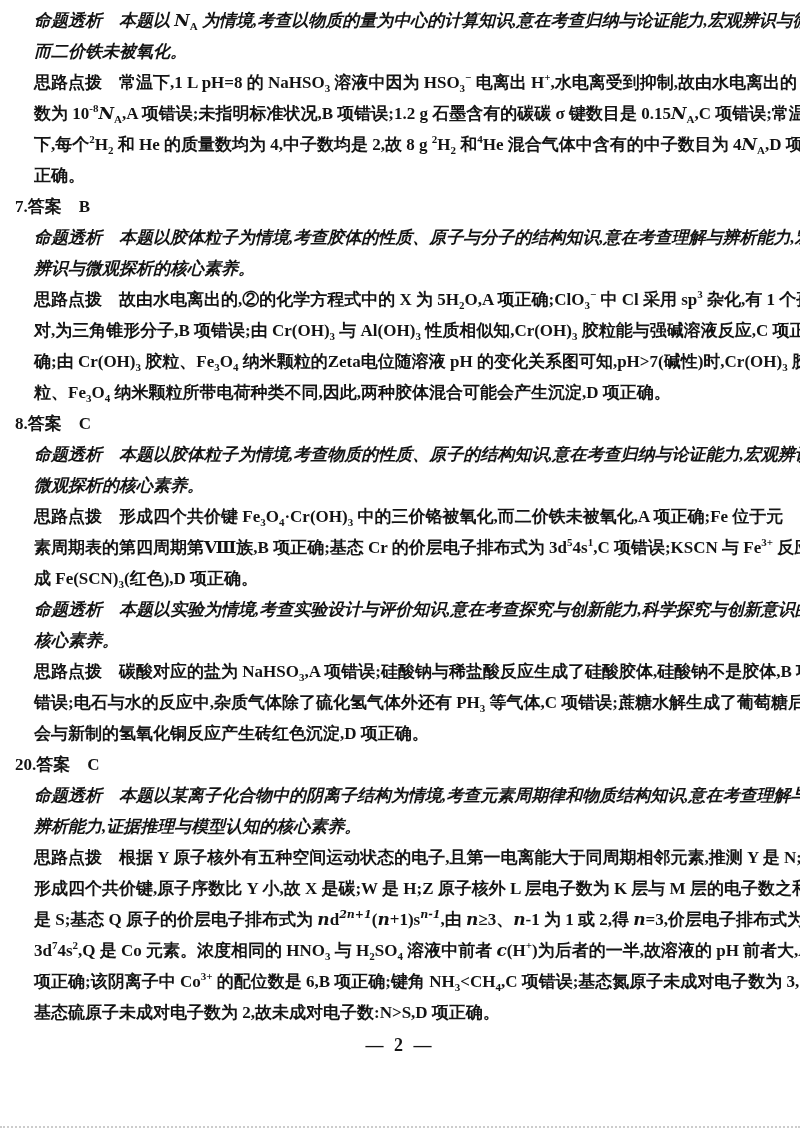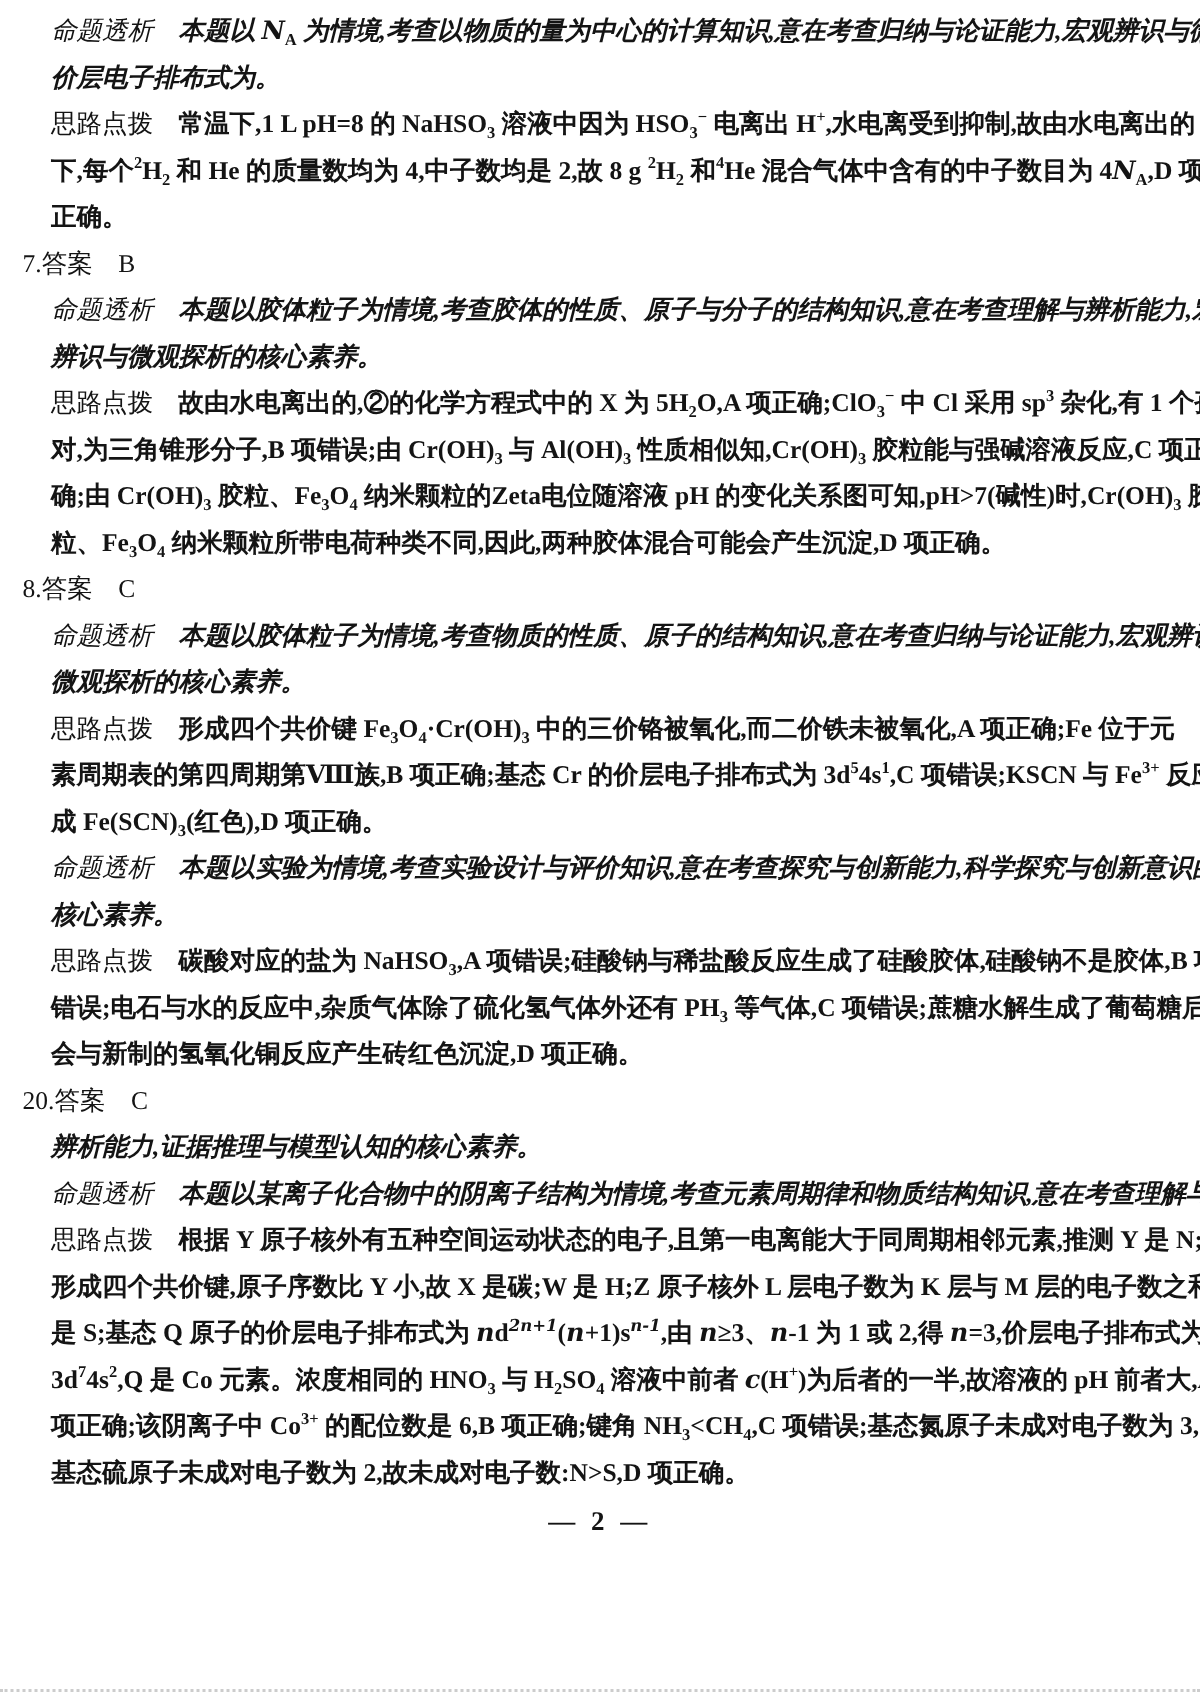--- a/index.html
+++ b/index.html
@@ -19,21 +19,21 @@
   .line {
     font-size: 17px;
     line-height: 31px;
     height: 31px;
     white-space: nowrap;
   }
   .line.para { margin-left: 34px; }
   .line.num  { margin-left: 15px; }
   .sg { font-weight: bold; font-style: normal; }
   .sg.i { font-style: italic; font-weight: bold; }
-  .sg.b { font-weight: normal; }
+  .sg.b { font-weight: bold; }
   .sg.v { font-style: italic; font-family: "DejaVu Serif", "Liberation Serif", serif; }
   .sg.sub { font-size: 11px; vertical-align: -4px; line-height: 0; }
   .sg.sup { font-size: 11px; vertical-align: 7px; line-height: 0; }
   .pagenum {
     margin-top: 7px;
     text-align: center;
     font-weight: bold;
     font-size: 18px;
     letter-spacing: 3px;
   }
@@ -44,22 +44,23 @@
     bottom: 3px;
     border-top: 2px dotted #cccccc;
   }
 </style>
 </head>
 <body>
 
 <div class="doc">
   <div>
       <div class="line para"><span class="sg b i">命题透析　</span><span class="sg i">本题以 </span><span class="sg v">N</span><span class="sg sub">A</span><span class="sg i"> 为情境,考查以物质的量为中心的计算知识,意在考查归纳与论证能力,宏观辨识与微</span></div>
-      <div class="line para"><span class="sg i">价层电子排布式为。</span></div>
+      <div class="line para"><span class="sg i">而二价铁未被氧化。</span></div>
       <div class="line para"><span class="sg b">思路点拨　</span><span class="sg t">常温下,1 L pH=8 的 NaHSO</span><span class="sg sub">3</span><span class="sg t"> 溶液中因为 HSO</span><span class="sg sub">3</span><span class="sg sup">−</span><span class="sg t"> 电离出 H</span><span class="sg sup">+</span><span class="sg t">,水电离受到抑制,故由水电离出的 H</span></div>
+      <div class="line para"><span class="sg t">数为 10</span><span class="sg sup">-8</span><span class="sg v">N</span><span class="sg sub">A</span><span class="sg t">,A 项错误;未指明标准状况,B 项错误;1.2 g 石墨含有的碳碳 σ 键数目是 0.15</span><span class="sg v">N</span><span class="sg sub">A</span><span class="sg t">,C 项错误;常温</span></div>
       <div class="line para"><span class="sg t">下,每个</span><span class="sg sup">2</span><span class="sg t">H</span><span class="sg sub">2</span><span class="sg t"> 和 He 的质量数均为 4,中子数均是 2,故 8 g </span><span class="sg sup">2</span><span class="sg t">H</span><span class="sg sub">2</span><span class="sg t"> 和</span><span class="sg sup">4</span><span class="sg t">He 混合气体中含有的中子数目为 4</span><span class="sg v">N</span><span class="sg sub">A</span><span class="sg t">,D 项</span></div>
       <div class="line para"><span class="sg t">正确。</span></div>
       <div class="line num"><span class="sg b">7.答案　B</span></div>
       <div class="line para"><span class="sg b i">命题透析　</span><span class="sg i">本题以胶体粒子为情境,考查胶体的性质、原子与分子的结构知识,意在考查理解与辨析能力,宏观</span></div>
       <div class="line para"><span class="sg i">辨识与微观探析的核心素养。</span></div>
       <div class="line para"><span class="sg b">思路点拨　</span><span class="sg t">故由水电离出的,②的化学方程式中的 X 为 5H</span><span class="sg sub">2</span><span class="sg t">O,A 项正确;ClO</span><span class="sg sub">3</span><span class="sg sup">−</span><span class="sg t"> 中 Cl 采用 sp</span><span class="sg sup">3</span><span class="sg t"> 杂化,有 1 个孤电子</span></div>
       <div class="line para"><span class="sg t">对,为三角锥形分子,B 项错误;由 Cr(OH)</span><span class="sg sub">3</span><span class="sg t"> 与 Al(OH)</span><span class="sg sub">3</span><span class="sg t"> 性质相似知,Cr(OH)</span><span class="sg sub">3</span><span class="sg t"> 胶粒能与强碱溶液反应,C 项正</span></div>
       <div class="line para"><span class="sg t">确;由 Cr(OH)</span><span class="sg sub">3</span><span class="sg t"> 胶粒、Fe</span><span class="sg sub">3</span><span class="sg t">O</span><span class="sg sub">4</span><span class="sg t"> 纳米颗粒的Zeta电位随溶液 pH 的变化关系图可知,pH&gt;7(碱性)时,Cr(OH)</span><span class="sg sub">3</span><span class="sg t"> 胶</span></div>
       <div class="line para"><span class="sg t">粒、Fe</span><span class="sg sub">3</span><span class="sg t">O</span><span class="sg sub">4</span><span class="sg t"> 纳米颗粒所带电荷种类不同,因此,两种胶体混合可能会产生沉淀,D 项正确。</span></div>
       <div class="line num"><span class="sg b">8.答案　C</span></div>
@@ -67,22 +68,22 @@
       <div class="line para"><span class="sg i">微观探析的核心素养。</span></div>
       <div class="line para"><span class="sg b">思路点拨　</span><span class="sg t">形成四个共价键 Fe</span><span class="sg sub">3</span><span class="sg t">O</span><span class="sg sub">4</span><span class="sg t">·Cr(OH)</span><span class="sg sub">3</span><span class="sg t"> 中的三价铬被氧化,而二价铁未被氧化,A 项正确;Fe 位于元</span></div>
       <div class="line para"><span class="sg t">素周期表的第四周期第Ⅷ族,B 项正确;基态 Cr 的价层电子排布式为 3d</span><span class="sg sup">5</span><span class="sg t">4s</span><span class="sg sup">1</span><span class="sg t">,C 项错误;KSCN 与 Fe</span><span class="sg sup">3+</span><span class="sg t"> 反应会生</span></div>
       <div class="line para"><span class="sg t">成 Fe(SCN)</span><span class="sg sub">3</span><span class="sg t">(红色),D 项正确。</span></div>
       <div class="line para"><span class="sg b i">命题透析　</span><span class="sg i">本题以实验为情境,考查实验设计与评价知识,意在考查探究与创新能力,科学探究与创新意识的</span></div>
       <div class="line para"><span class="sg i">核心素养。</span></div>
       <div class="line para"><span class="sg b">思路点拨　</span><span class="sg t">碳酸对应的盐为 NaHSO</span><span class="sg sub">3</span><span class="sg t">,A 项错误;硅酸钠与稀盐酸反应生成了硅酸胶体,硅酸钠不是胶体,B 项</span></div>
       <div class="line para"><span class="sg t">错误;电石与水的反应中,杂质气体除了硫化氢气体外还有 PH</span><span class="sg sub">3</span><span class="sg t"> 等气体,C 项错误;蔗糖水解生成了葡萄糖后才</span></div>
       <div class="line para"><span class="sg t">会与新制的氢氧化铜反应产生砖红色沉淀,D 项正确。</span></div>
       <div class="line num"><span class="sg b">20.答案　C</span></div>
+      <div class="line para"><span class="sg b i">命题透析　</span><span class="sg i">本题以某离子化合物中的阴离子结构为情境,考查元素周期律和物质结构知识,意在考查理解与</span></div>
       <div class="line para"><span class="sg i">辨析能力,证据推理与模型认知的核心素养。</span></div>
-      <div class="line para"><span class="sg b i">命题透析　</span><span class="sg i">本题以某离子化合物中的阴离子结构为情境,考查元素周期律和物质结构知识,意在考查理解与</span></div>
       <div class="line para"><span class="sg b">思路点拨　</span><span class="sg t">根据 Y 原子核外有五种空间运动状态的电子,且第一电离能大于同周期相邻元素,推测 Y 是 N;X</span></div>
       <div class="line para"><span class="sg t">形成四个共价键,原子序数比 Y 小,故 X 是碳;W 是 H;Z 原子核外 L 层电子数为 K 层与 M 层的电子数之和,Z</span></div>
       <div class="line para"><span class="sg t">是 S;基态 Q 原子的价层电子排布式为 </span><span class="sg v">n</span><span class="sg t">d</span><span class="sg sup v">2n+1</span><span class="sg t">(</span><span class="sg v">n</span><span class="sg t">+1)s</span><span class="sg sup v">n-1</span><span class="sg t">,由 </span><span class="sg v">n</span><span class="sg t">≥3、</span><span class="sg v">n</span><span class="sg t">-1 为 1 或 2,得 </span><span class="sg v">n</span><span class="sg t">=3,价层电子排布式为</span></div>
       <div class="line para"><span class="sg t">3d</span><span class="sg sup">7</span><span class="sg t">4s</span><span class="sg sup">2</span><span class="sg t">,Q 是 Co 元素。浓度相同的 HNO</span><span class="sg sub">3</span><span class="sg t"> 与 H</span><span class="sg sub">2</span><span class="sg t">SO</span><span class="sg sub">4</span><span class="sg t"> 溶液中前者 </span><span class="sg v">c</span><span class="sg t">(H</span><span class="sg sup">+</span><span class="sg t">)为后者的一半,故溶液的 pH 前者大,A</span></div>
       <div class="line para"><span class="sg t">项正确;该阴离子中 Co</span><span class="sg sup">3+</span><span class="sg t"> 的配位数是 6,B 项正确;键角 NH</span><span class="sg sub">3</span><span class="sg t">&lt;CH</span><span class="sg sub">4</span><span class="sg t">,C 项错误;基态氮原子未成对电子数为 3,</span></div>
       <div class="line para"><span class="sg t">基态硫原子未成对电子数为 2,故未成对电子数:N&gt;S,D 项正确。</span></div>
     </div>
   <div class="pagenum">— 2 —</div>
 </div>
 <div class="bottom-edge"></div>

